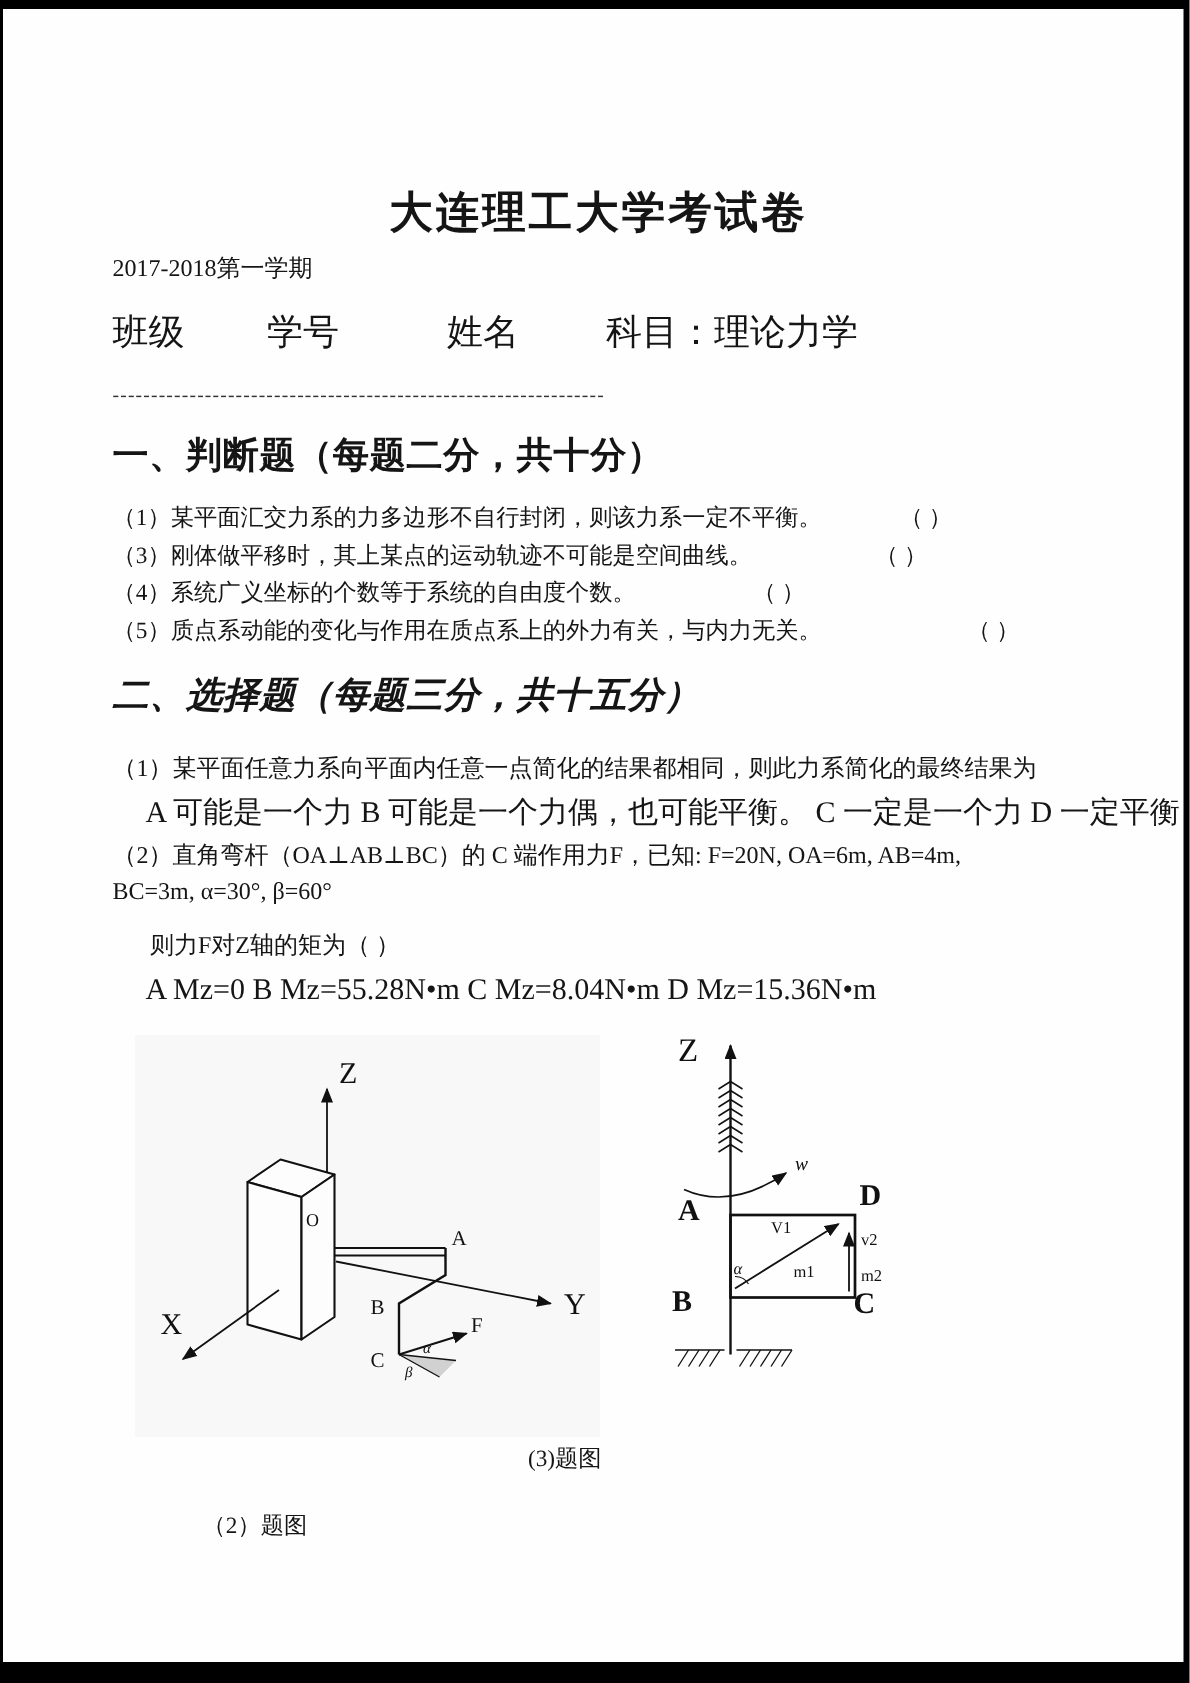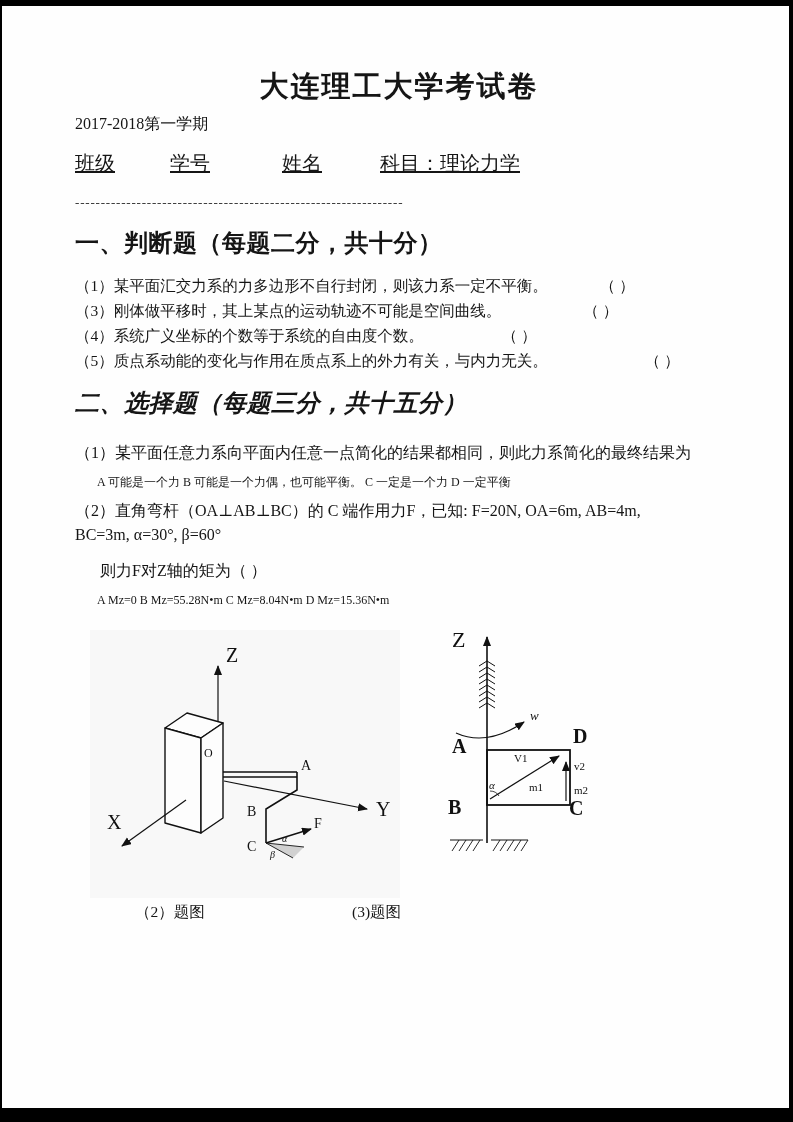--- a/index.html
+++ b/index.html
@@ -10,52 +10,52 @@
     position: relative; overflow: hidden;
     font-family: "Liberation Serif", "DejaVu Serif", serif;
     color: #151515;
   }
   .page {
     position: absolute; top: 6px; left: 2px; right: 4px; bottom: 14px;
     background: #fefefe;
     padding: 0 66px 0 73px;
   }
   .title {
-    margin: 0; padding-top: 61px;
+    margin: 0; padding-top: 116px;
     text-align: center;
     font-size: 29px; font-weight: bold; letter-spacing: 2px;
   }
   .subtitle { text-align: left; font-size: 16px; margin-top: 7px; }
-  .header-row { margin-top: 15px; font-size: 20px; white-space: nowrap; text-decoration: underline; }
+  .header-row { margin-top: 15px; font-size: 24px; white-space: nowrap; }
   .hr-sid  { margin-left: 55px; }
   .hr-name { margin-left: 72px; }
   .hr-subj { margin-left: 58px; }
   .divider {
     margin-top: 18px; font-size: 13px; letter-spacing: 0.8px;
     white-space: nowrap; overflow: hidden; width: 335px; color: #333;
   }
   .sec-title { margin: 16px 0 0 0; font-size: 24px; font-weight: bold; letter-spacing: 0.5px; }
   .sec-title.sec2 { margin-top: 14px; font-style: italic; }
   .items { margin-top: 14px; font-size: 15.5px; }
   .item { line-height: 25px; white-space: nowrap; }
   .item:nth-child(1) .blank { margin-left: 52px; }
   .item:nth-child(2) .blank { margin-left: 82px; }
   .item:nth-child(3) .blank { margin-left: 78px; }
   .item:nth-child(4) .blank { margin-left: 97px; }
   .item:nth-child(5) .blank { margin-left: 40px; }
   .qtext    { font-size: 16px; margin-top: 7px; line-height: 22px; }
   .qtext.first { margin-top: 23px; }
   .qtext.cont  { margin-top: 2px; }
-  .qoptions { font-size: 12px; margin-top: 7px; line-height: 22px; padding-left: 22px; white-space: nowrap; }
+  .qoptions { font-size: 20px; margin-top: 7px; line-height: 22px; padding-left: 22px; white-space: nowrap; }
   .qprompt  { font-size: 16px; margin-top: 14px; line-height: 22px; padding-left: 25px; }
   .figures  { position: relative; margin-top: 6px; height: 320px; }
   .fig2 { position: absolute; left: 15px; top: 13px; background: #f8f8f8; }
   .fig3 { position: absolute; left: 355px; top: -2px; }
   .caption { position: absolute; top: 285px; font-size: 15.5px; }
-  .cap2 { left: 60px; }
+  .cap2 { left: 60px; margin-top: 45px; }
   .cap3 { left: 277px; }
   svg text { font-family: "Liberation Serif", "DejaVu Serif", serif; fill: #111; }
 </style>
 </head>
 <body>
 
 <div class="page">
 
   <h1 class="title">大连理工大学考试卷</h1>
   <div class="subtitle">2017-2018第一学期</div>

